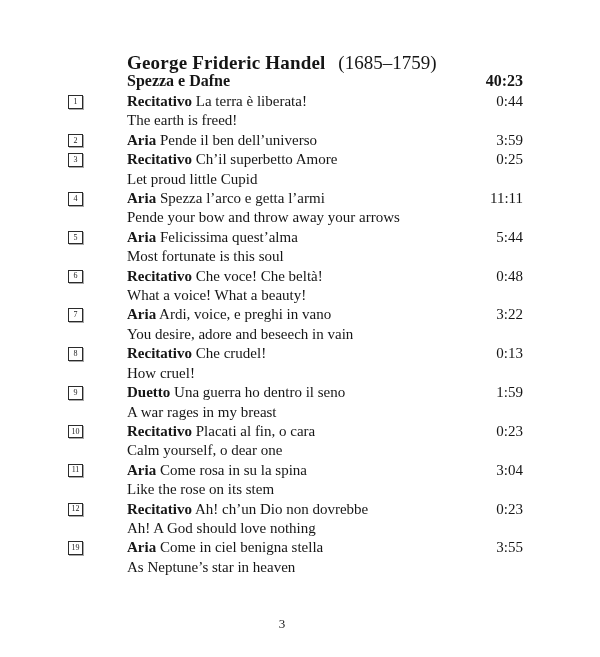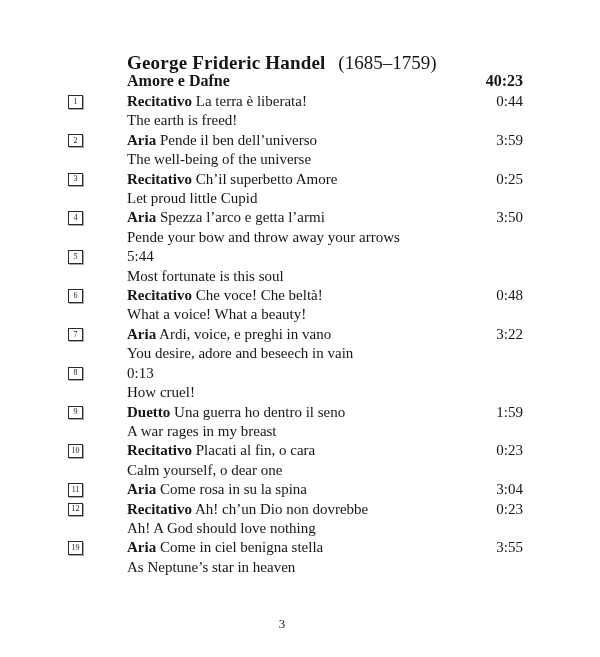--- a/index.html
+++ b/index.html
@@ -79,21 +79,21 @@
 <body>
 
 <div class="page">
 
   <header class="composer-line">
     <span class="composer">George Frideric Handel</span>
     <span class="dates">(1685–1759)</span>
   </header>
 
   <div class="work-row">
-    <span class="work-title">Amore e Dafne</span>
+    <span class="work-title">Spezza e Dafne</span>
     <span class="work-duration">40:23</span>
   </div>
 
   <div class="track-list">
   <div class="track">
     <div class="line1">
       <span class="numcol">
             <span class="num-box">
               <span>1</span>
             </span>
@@ -112,21 +112,20 @@
       <span class="numcol">
             <span class="num-box">
               <span>2</span>
             </span>
           </span>
       <span class="ttext"><span class="genre">Aria</span> <span>Pende il ben dell’universo</span></span>
       <span class="time">3:59</span>
     </div>
     <div class="line2">
       <span class="numcol"></span>
-      <span class="ttext">The well-being of the universe</span>
     </div>
   </div>
 
   <div class="track">
     <div class="line1">
       <span class="numcol">
             <span class="num-box">
               <span>3</span>
             </span>
           </span>
@@ -140,35 +139,36 @@
   </div>
 
   <div class="track">
     <div class="line1">
       <span class="numcol">
             <span class="num-box">
               <span>4</span>
             </span>
           </span>
       <span class="ttext"><span class="genre">Aria</span> <span>Spezza l’arco e getta l’armi</span></span>
-      <span class="time">3:50</span>
+      <span class="time">11:11</span>
     </div>
     <div class="line2">
       <span class="numcol"></span>
       <span class="ttext">Pende your bow and throw away your arrows</span>
     </div>
   </div>
 
   <div class="track">
     <div class="line1">
       <span class="numcol">
             <span class="num-box">
               <span>5</span>
             </span>
           </span>
+      <span class="ttext"><span class="genre">Aria</span> <span>Felicissima quest’alma</span></span>
       <span class="time">5:44</span>
     </div>
     <div class="line2">
       <span class="numcol"></span>
       <span class="ttext">Most fortunate is this soul</span>
     </div>
   </div>
 
   <div class="track">
     <div class="line1">
@@ -202,20 +202,21 @@
     </div>
   </div>
 
   <div class="track">
     <div class="line1">
       <span class="numcol">
             <span class="num-box">
               <span>8</span>
             </span>
           </span>
+      <span class="ttext"><span class="genre">Recitativo</span> <span>Che crudel!</span></span>
       <span class="time">0:13</span>
     </div>
     <div class="line2">
       <span class="numcol"></span>
       <span class="ttext">How cruel!</span>
     </div>
   </div>
 
   <div class="track">
     <div class="line1">
@@ -252,20 +253,24 @@
   <div class="track">
     <div class="line1">
       <span class="numcol">
             <span class="num-box">
               <span>11</span>
             </span>
           </span>
       <span class="ttext"><span class="genre">Aria</span> <span>Come rosa in su la spina</span></span>
       <span class="time">3:04</span>
     </div>
+    <div class="line2">
+      <span class="numcol"></span>
+      <span class="ttext">Like the rose on its stem</span>
+    </div>
   </div>
 
   <div class="track">
     <div class="line1">
       <span class="numcol">
             <span class="num-box">
               <span>12</span>
             </span>
           </span>
       <span class="ttext"><span class="genre">Recitativo</span> <span>Ah! ch’un Dio non dovrebbe</span></span>

